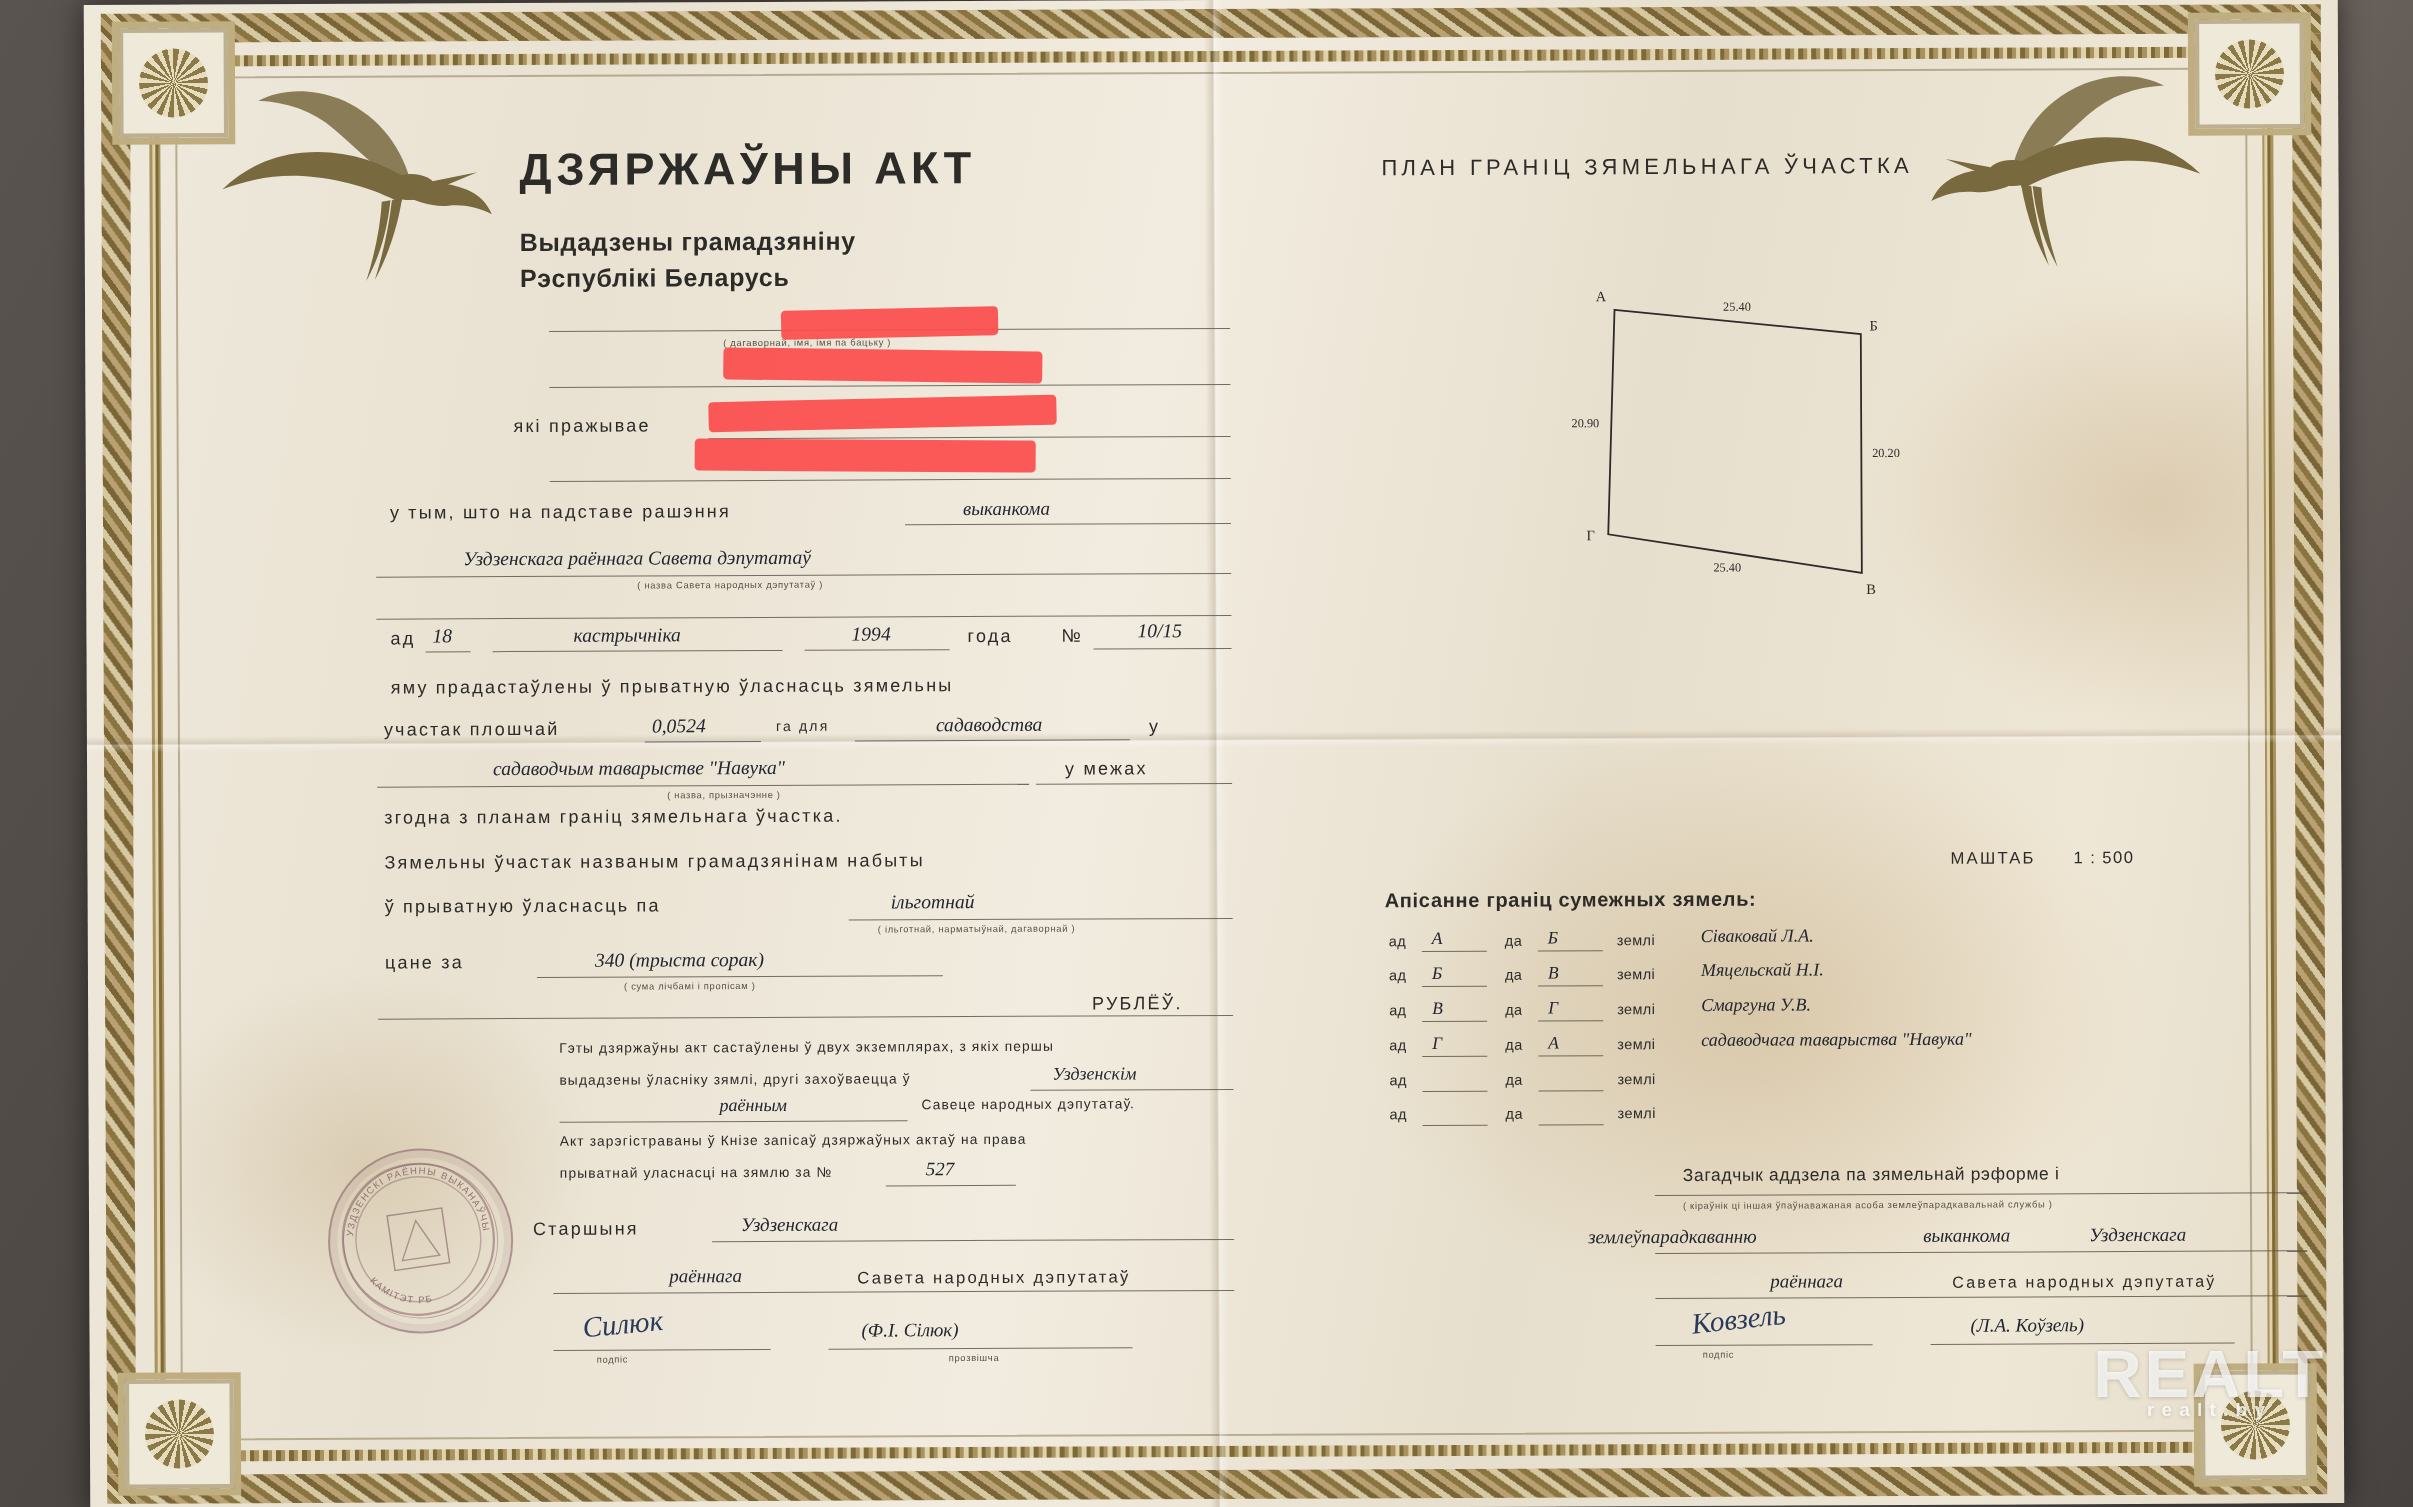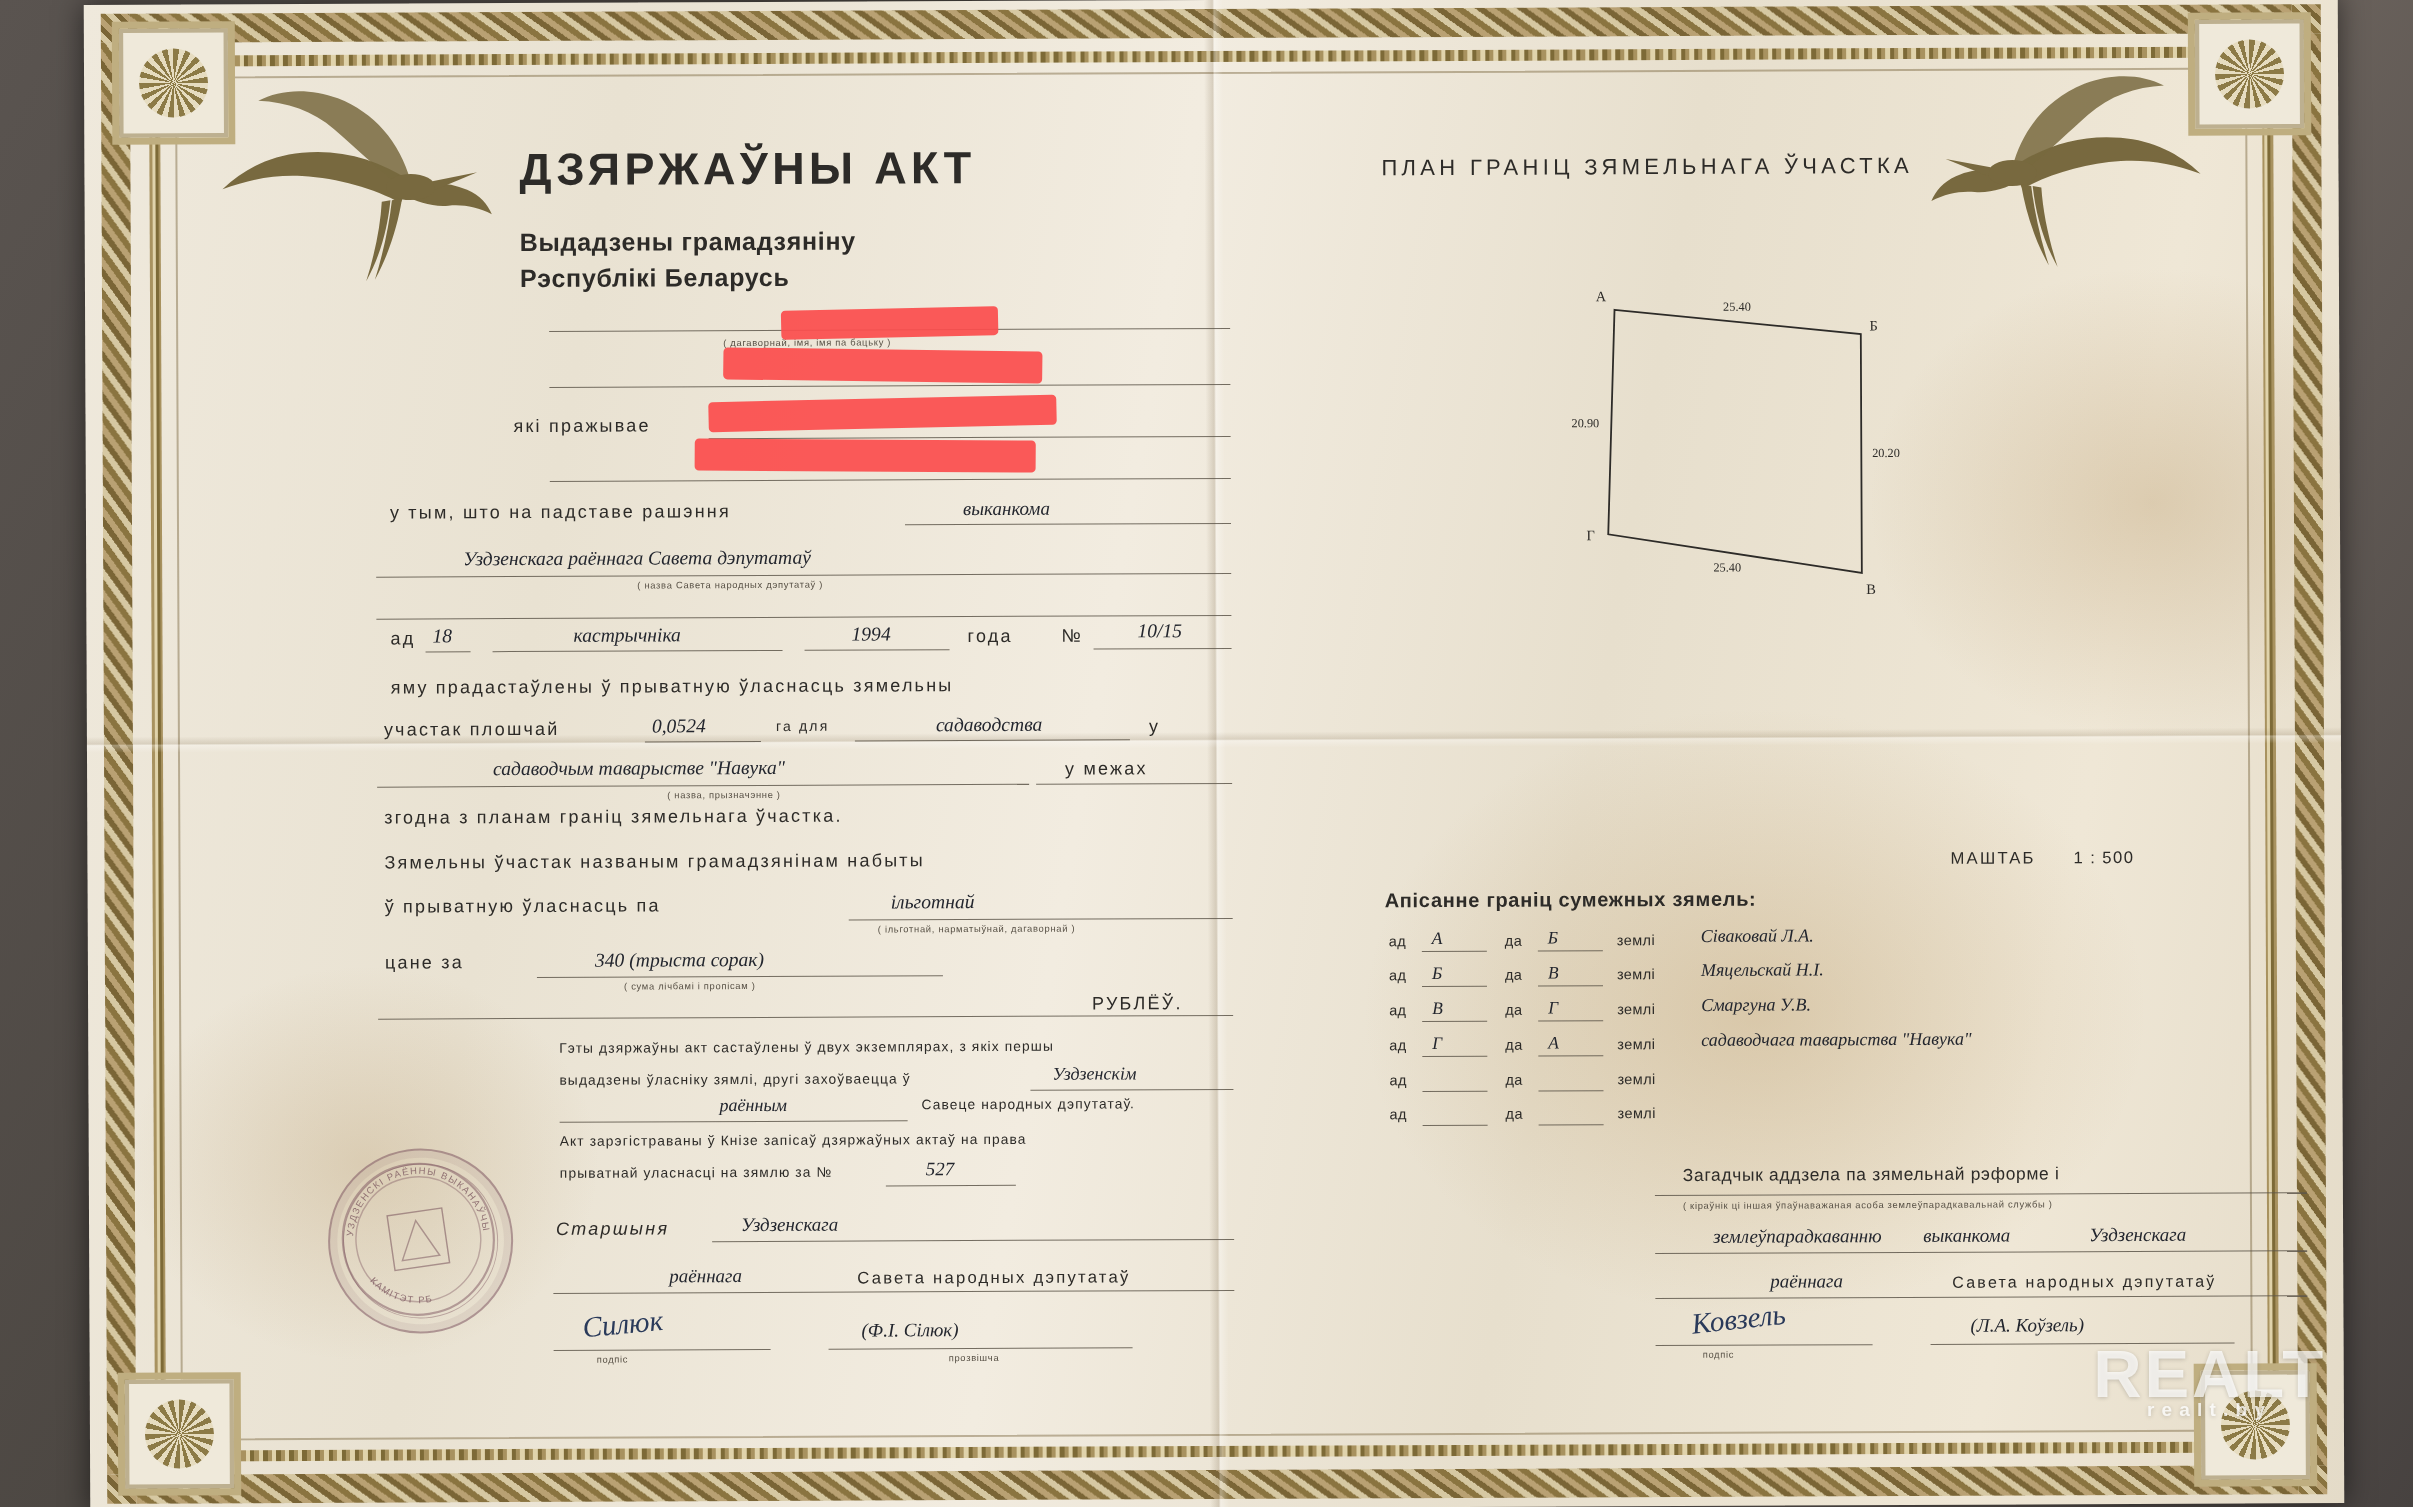--- a/index.html
+++ b/index.html
@@ -184,21 +184,21 @@
     <div class="blk hand" style="left:964px;top:1063px;font-size:18px;">Уздзенскім</div>
     <div class="rule" style="left:942px;top:1089px;width:203px;"></div>
     <div class="blk hand" style="left:631px;top:1093px;font-size:18px;">раённым</div>
     <div class="rule" style="left:471px;top:1119px;width:348px;"></div>
     <div class="blk small" style="left:833px;top:1096px;font-size:13.8px;letter-spacing:1.1px;">Савеце народных дэпутатаў.</div>
     <div class="blk small" style="left:471px;top:1131px;font-size:13.8px;letter-spacing:1.1px;">Акт зарэгістраваны ў Кнізе запісаў дзяржаўных актаў на права</div>
     <div class="blk small" style="left:471px;top:1163px;font-size:13.8px;letter-spacing:1.1px;">прыватнай уласнасці на зямлю за №</div>
     <div class="blk hand" style="left:837px;top:1157px;font-size:19px;">527</div>
     <div class="rule" style="left:797px;top:1184px;width:130px;"></div>
 
-    <div class="blk body" style="left:467px;top:1216px;font-size:18px;font-style:italic;">Старшыня</div>
+    <div class="blk body" style="left:444px;top:1216px;font-size:18px;">Старшыня</div>
     <div class="blk hand" style="left:652px;top:1212px;font-size:19px;">Уздзенскага</div>
     <div class="rule" style="left:623px;top:1239px;width:522px;"></div>
     <div class="blk hand" style="left:580px;top:1263px;font-size:19px;">раённага</div>
     <div class="rule" style="left:464px;top:1290px;width:681px;"></div>
     <div class="blk body" style="left:768px;top:1267px;font-size:16.7px;">Савета народных дэпутатаў</div>
 
     <div class="blk hand" style="left:493px;top:1305px;font-size:29px;transform:rotate(-5deg);color:#2a3a5a;">Силюк</div>
     <div class="rule" style="left:464px;top:1347px;width:217px;"></div>
     <div class="blk tiny" style="left:507px;top:1351px;">подпіс</div>
     <div class="blk hand" style="left:772px;top:1318px;font-size:19px;">(Ф.І. Сілюк)</div>
@@ -292,21 +292,21 @@
       <div class="blk small" style="left:1301px;top:1107px;font-size:14.5px;">ад</div>
       <div class="rule" style="left:1334px;top:1126px;width:65px;"></div>
       <div class="blk small" style="left:1417px;top:1107px;font-size:14.5px;">да</div>
       <div class="rule" style="left:1450px;top:1126px;width:65px;"></div>
       <div class="blk small" style="left:1529px;top:1107px;font-size:14.5px;">землі</div>
     </div>
 
     <div class="blk small" style="left:1594px;top:1167px;font-size:17.4px;letter-spacing:0.7px;">Загадчык аддзела па зямельнай рэформе і</div>
     <div class="rule" style="left:1566px;top:1197px;width:652px;"></div>
     <div class="blk tiny" style="left:1594px;top:1202px;">( кіраўнік ці іншая ўпаўнаважаная асоба землеўпарадкавальнай службы )</div>
-    <div class="blk hand" style="left:1624px;top:1228px;font-size:19px;">землеўпарадкаванню</div>
+    <div class="blk hand" style="left:1499px;top:1228px;font-size:19px;">землеўпарадкаванню</div>
     <div class="blk hand" style="left:1834px;top:1228px;font-size:19px;">выканкома</div>
     <div class="blk hand" style="left:2000px;top:1228px;font-size:19px;">Уздзенскага</div>
     <div class="rule" style="left:1566px;top:1255px;width:652px;"></div>
     <div class="blk hand" style="left:1681px;top:1273px;font-size:19px;">раённага</div>
     <div class="rule" style="left:1566px;top:1300px;width:652px;"></div>
     <div class="blk body" style="left:1863px;top:1277px;font-size:16px;">Савета народных дэпутатаў</div>
 
     <div class="blk hand" style="left:1602px;top:1305px;font-size:29px;transform:rotate(-6deg);color:#2a3a5a;">Ковзель</div>
     <div class="rule" style="left:1566px;top:1347px;width:217px;"></div>
     <div class="blk tiny" style="left:1613px;top:1351px;">подпіс</div>

